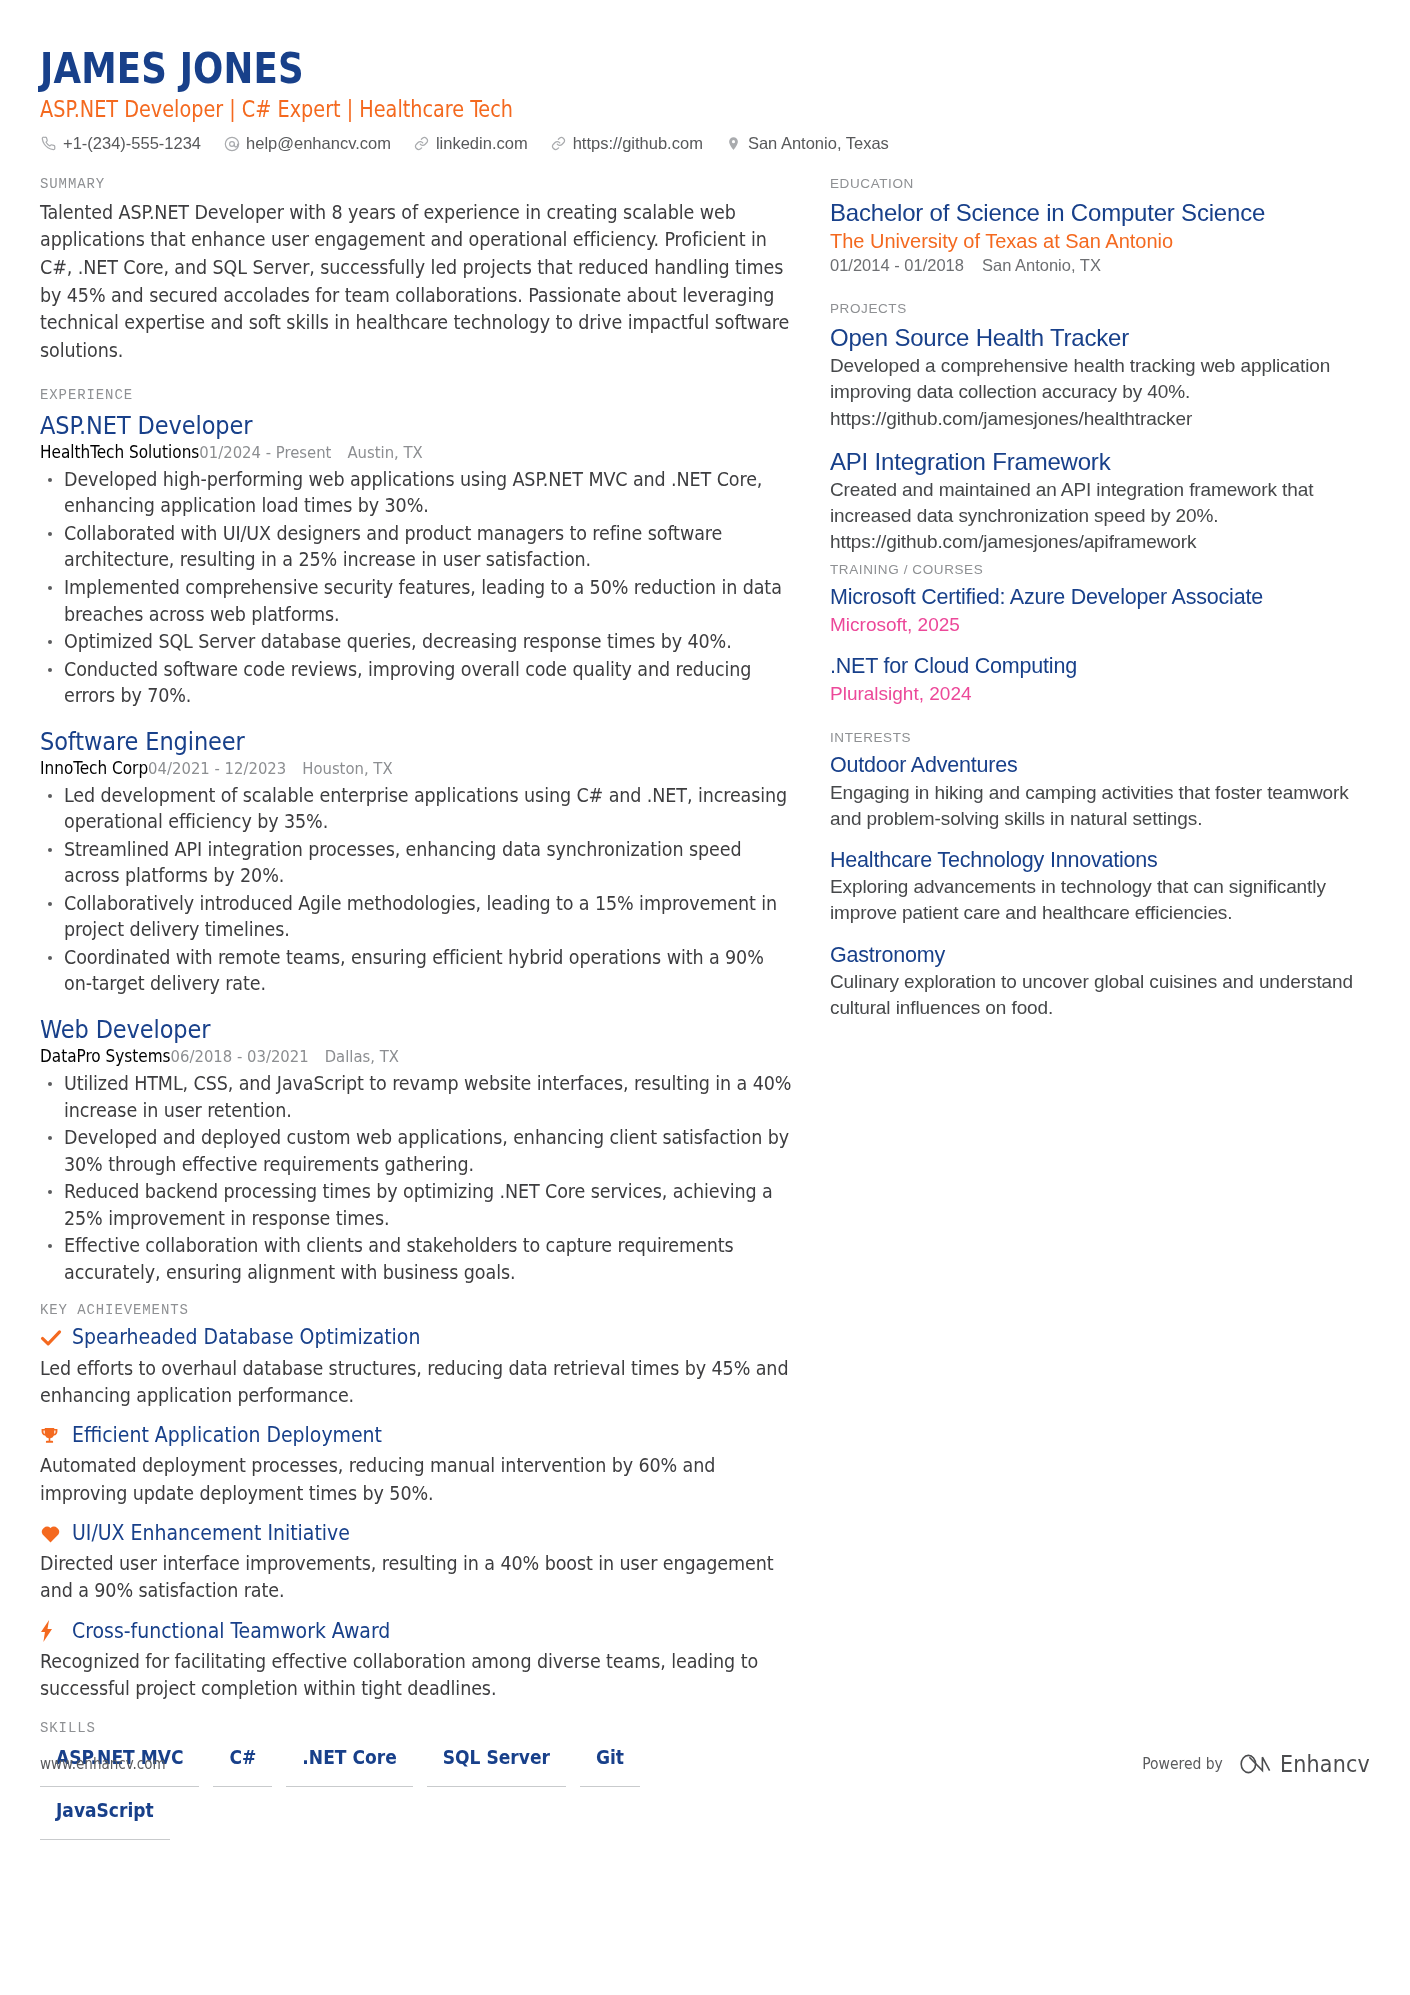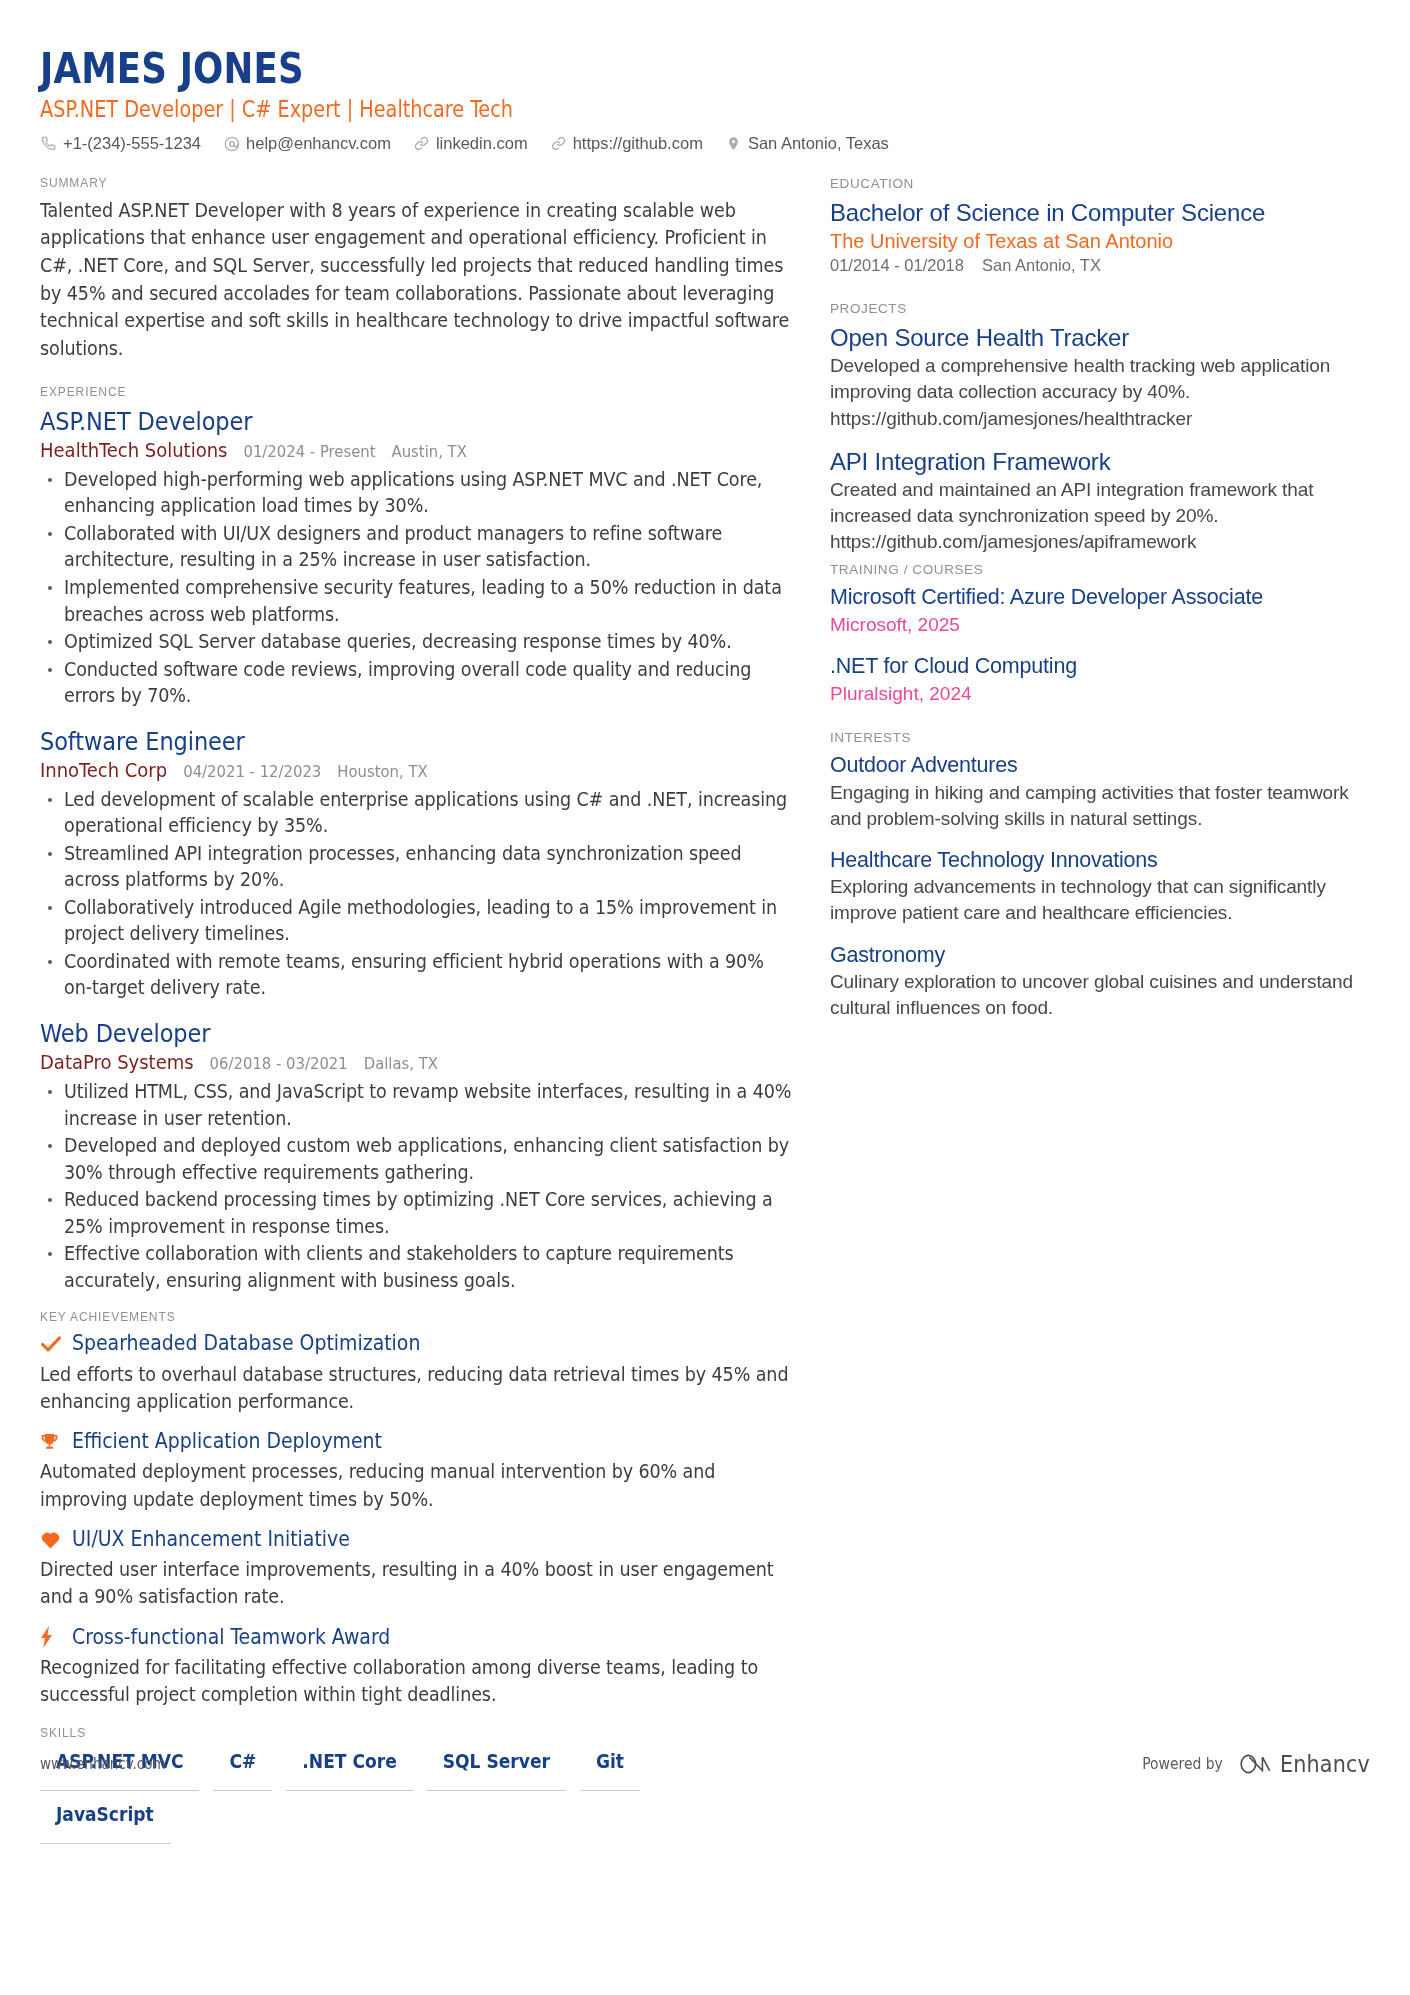--- a/index.html
+++ b/index.html
@@ -77,22 +77,22 @@
   .columns {
     display: flex;
     align-items: flex-start;
     margin-top: 22px;
   }
   .col-left  { width: 790px; flex: none; padding-right: 38px; }
   .col-right { width: 540px; flex: none; }
 
   .section { margin-bottom: 4px; }
   .section-label {
-    font-family: Liberation Sans, sans-serif;
-    font-size: 12px;
+    font-family: Liberation Mono, monospace;
+    font-size: 14px;
     letter-spacing: 0.9px;
     color: #8e9093;
     text-transform: uppercase;
     margin-bottom: 7px;
   }
   .section-label.rt {
     font-family: "Liberation Sans", sans-serif;
     font-size: 13.5px;
     letter-spacing: 0.6px;
   }
@@ -116,23 +116,22 @@
     line-height: 1.25;
     letter-spacing: -0.1px;
   }
   .job-meta {
     display: flex;
     align-items: baseline;
     margin-top: 1px;
     margin-bottom: 5px;
   }
   .job-company {
-    font-size: 20px;
-    color: #7f1d1d;
-    margin-right: 16px;
+    font-size: 17px;
+    color: #000000;
   }
   .job-dates {
     font-size: 16.5px;
     color: #8c8e91;
     margin-right: 16px;
   }
   .job-loc {
     font-size: 16.5px;
     color: #8c8e91;
   }

